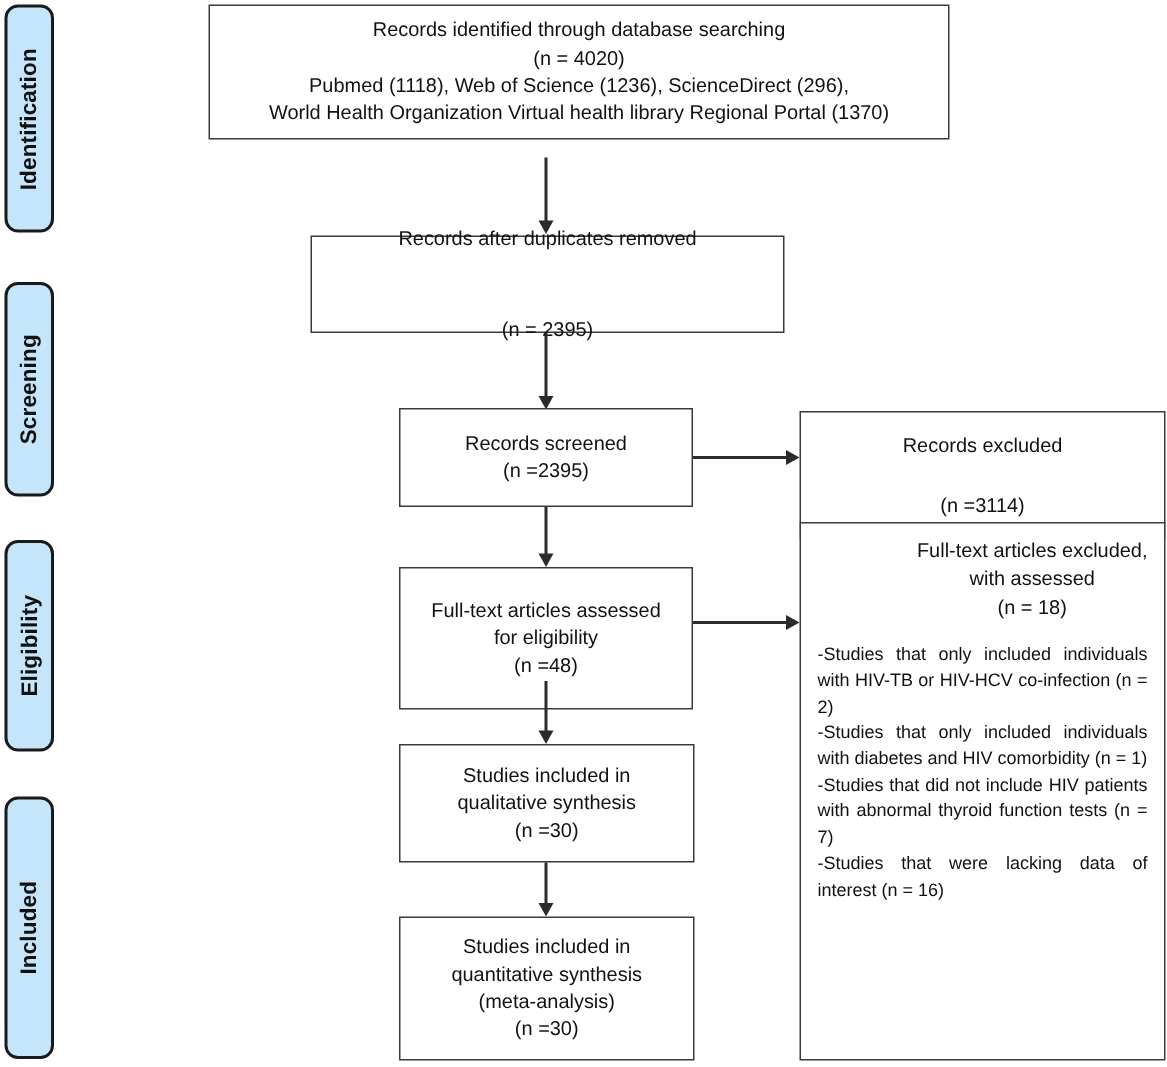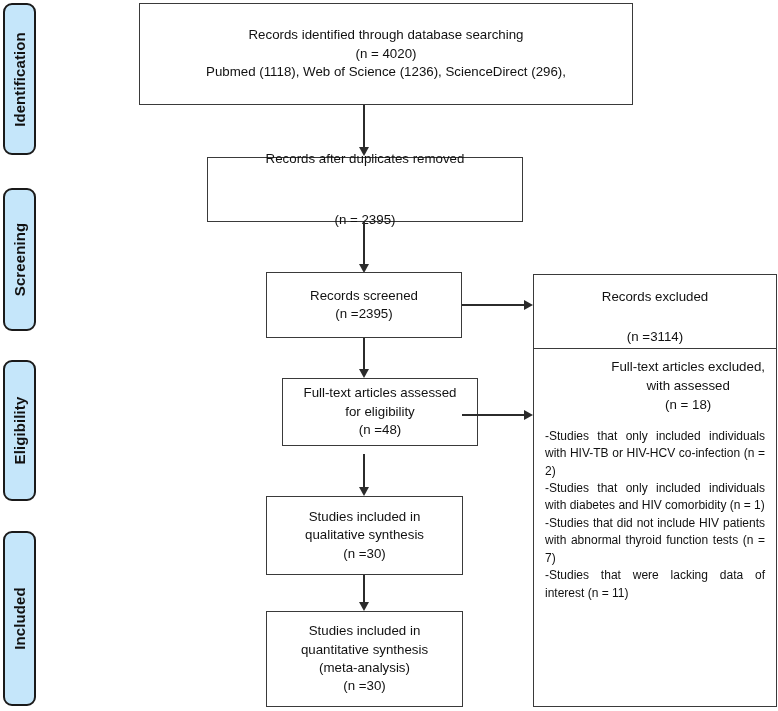--- a/index.html
+++ b/index.html
@@ -114,24 +114,25 @@
   </div>
 
   <div class="stage" style="left:3px; top:360px; width:33px; height:141px;">
     <span class="stage-label">Eligibility</span>
   </div>
 
   <div class="stage" style="left:3px; top:531px; width:33px; height:175px;">
     <span class="stage-label">Included</span>
   </div>
 
-  <div class="box" style="left:139px; top:3px; width:494px; height:102px;">
+  <div class="box" style="left:139px; top:3px; width:494px; height:90px;">
     <span class="ln">Records identified through database searching</span>
     <span class="ln">(n = 4020)</span>
     <span class="ln">Pubmed (1118), Web of Science (1236), ScienceDirect (296),</span>
+    <span class="ln">World Health Organization Virtual health library Regional Portal (1370)</span>
   </div>
 
   <div class="vline" style="left:363px; top:105px; height:44px;"></div>
   <div class="arrow-down" style="left:358.5px; top:147px;"></div>
 
   <div class="box" style="left:207px; top:157px; width:316px; height:65px;gap:43px;">
     <span class="ln">Records after duplicates removed</span>
     <span class="ln">(n = 2395)</span>
   </div>
 
@@ -147,40 +148,40 @@
   <div class="arrow-right" style="left:524px; top:299.5px;"></div>
 
   <div class="box" style="left:533px; top:274px; width:244px; height:86px;gap:21px;">
     <span class="ln">Records excluded</span>
     <span class="ln">(n =3114)</span>
   </div>
 
   <div class="vline" style="left:363px; top:338px; height:32px;"></div>
   <div class="arrow-down" style="left:358.5px; top:369px;"></div>
 
-  <div class="box" style="left:266px; top:378px; width:196px; height:68px;margin-left:16px;">
+  <div class="box" style="left:266px; top:378px; width:196px; height:95px;">
     <span class="ln">Full-text articles assessed</span>
     <span class="ln">for eligibility</span>
     <span class="ln">(n =48)</span>
   </div>
 
   <div class="hline" style="left:462px; top:414px; width:63px;"></div>
   <div class="arrow-right" style="left:524px; top:409.5px;"></div>
 
   <div class="box reasons" style="left:533px; top:348px; width:244px; height:359px;">
     <div class="reasons-head">
       <span class="ln">Full-text articles excluded,</span>
       <span class="ln">with assessed</span>
       <span class="ln">(n = 18)</span>
     </div>
     <div class="reasons-body">
       <p>-Studies that only included individuals with HIV-TB or HIV-HCV co-infection (n = 2)</p>
       <p>-Studies that only included individuals with diabetes and HIV comorbidity (n = 1)</p>
       <p>-Studies that did not include HIV patients with abnormal thyroid function tests (n = 7)</p>
-      <p>-Studies that were lacking data of interest (n = 11)</p>
+      <p>-Studies that were lacking data of interest (n = 16)</p>
     </div>
   </div>
 
   <div class="vline" style="left:363px; top:454px; height:34px;"></div>
   <div class="arrow-down" style="left:358.5px; top:487px;"></div>
 
   <div class="box" style="left:266px; top:496px; width:197px; height:79px;">
     <span class="ln">Studies included in</span>
     <span class="ln">qualitative synthesis</span>
     <span class="ln">(n =30)</span>

